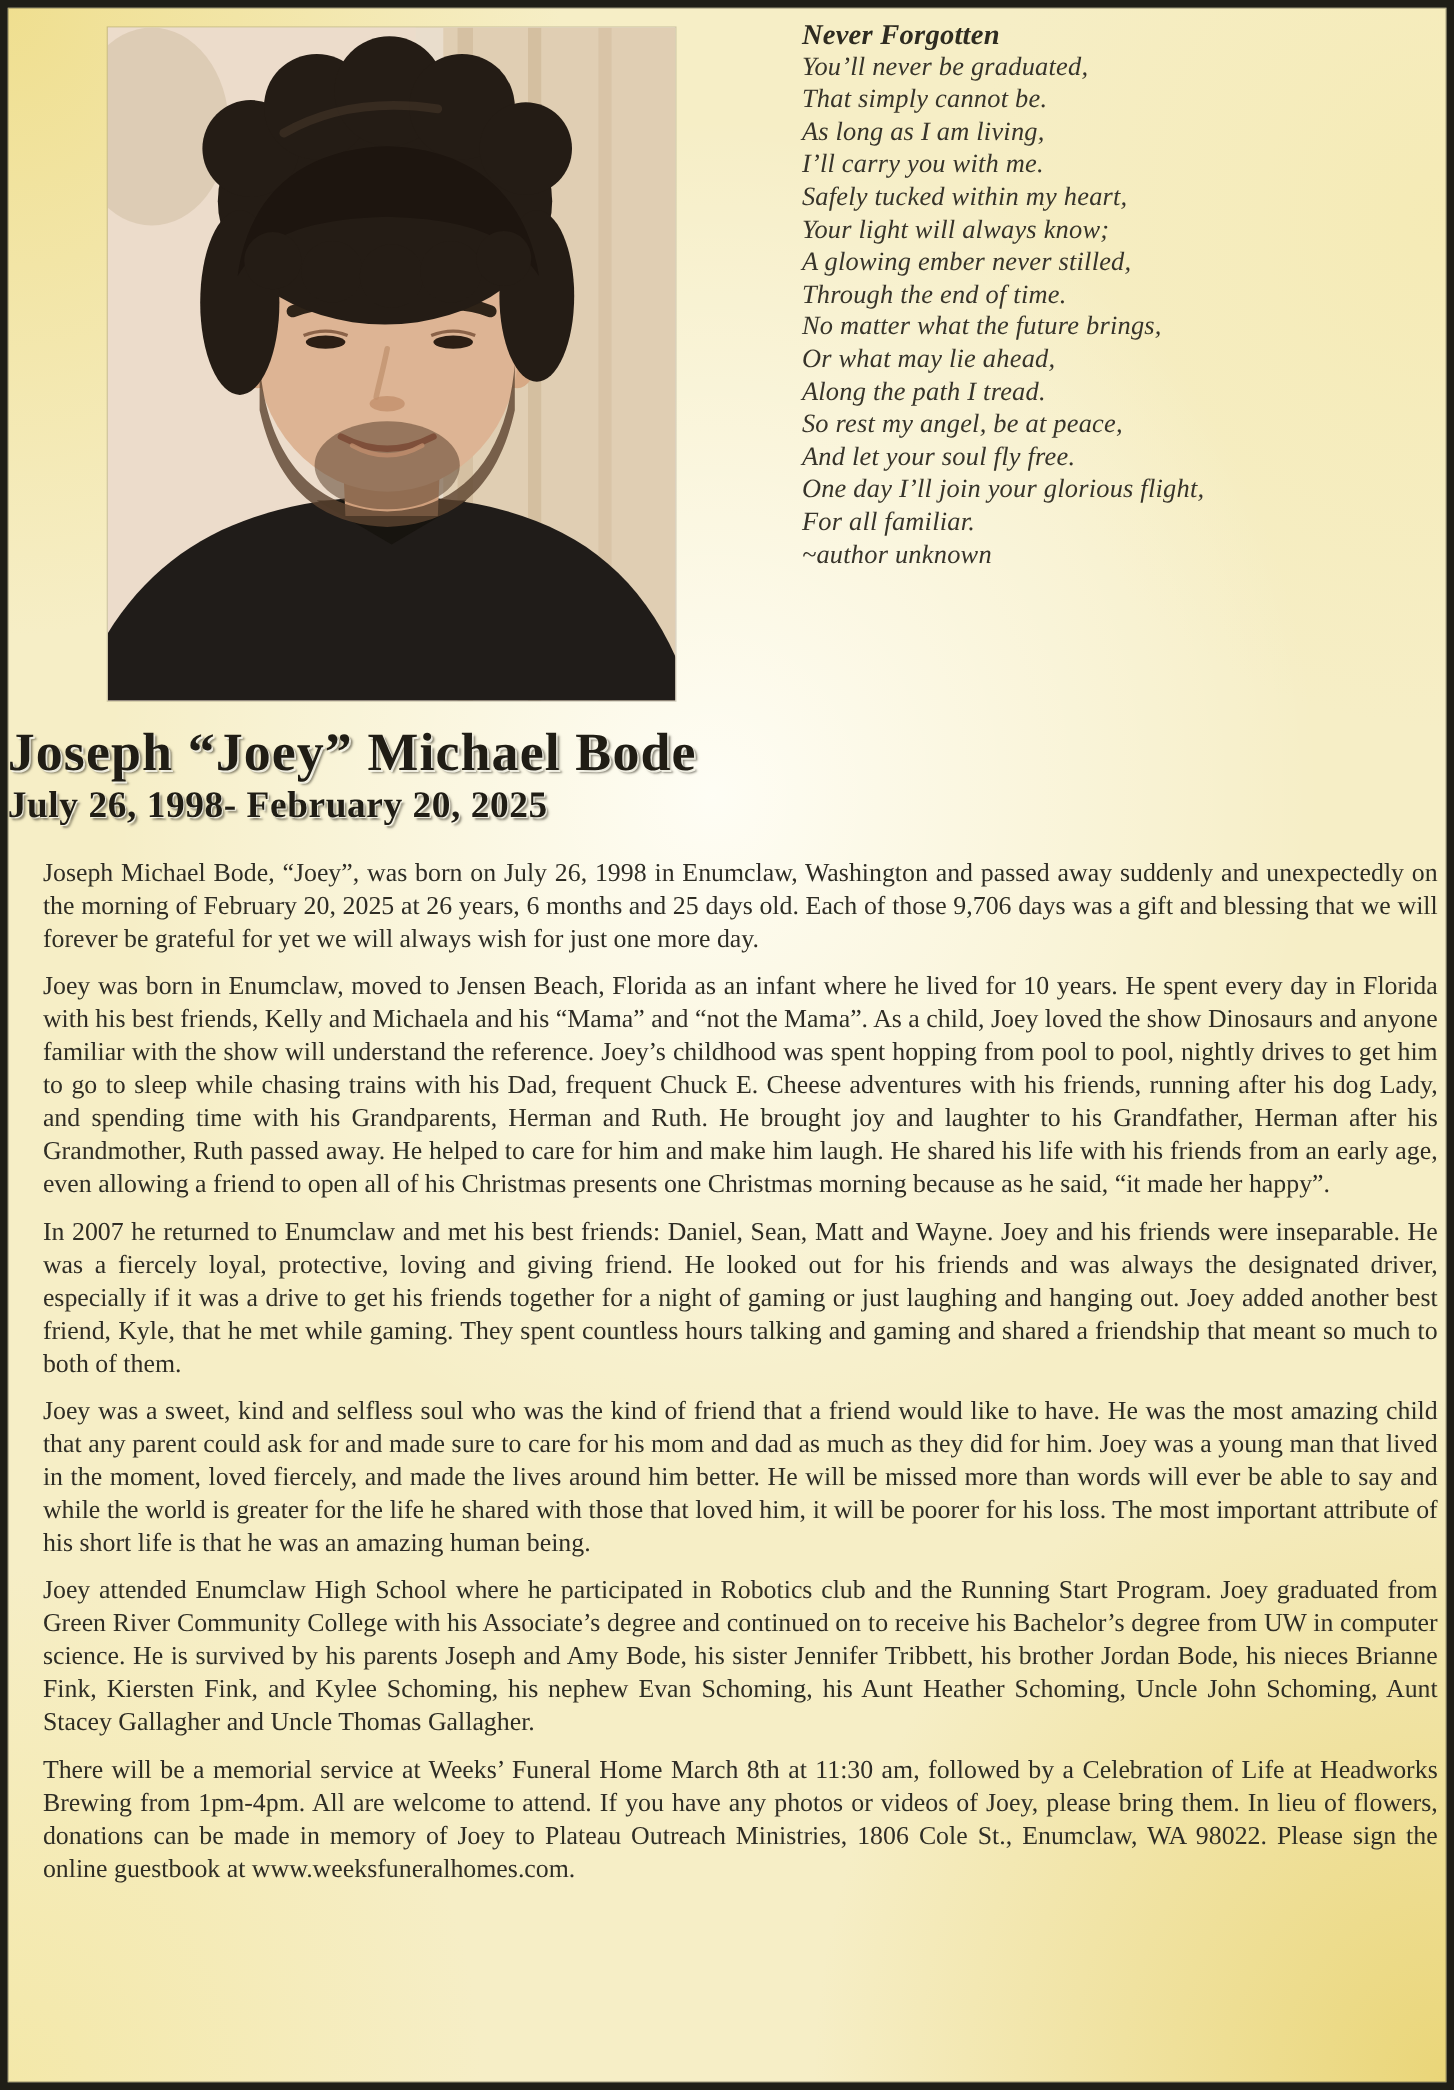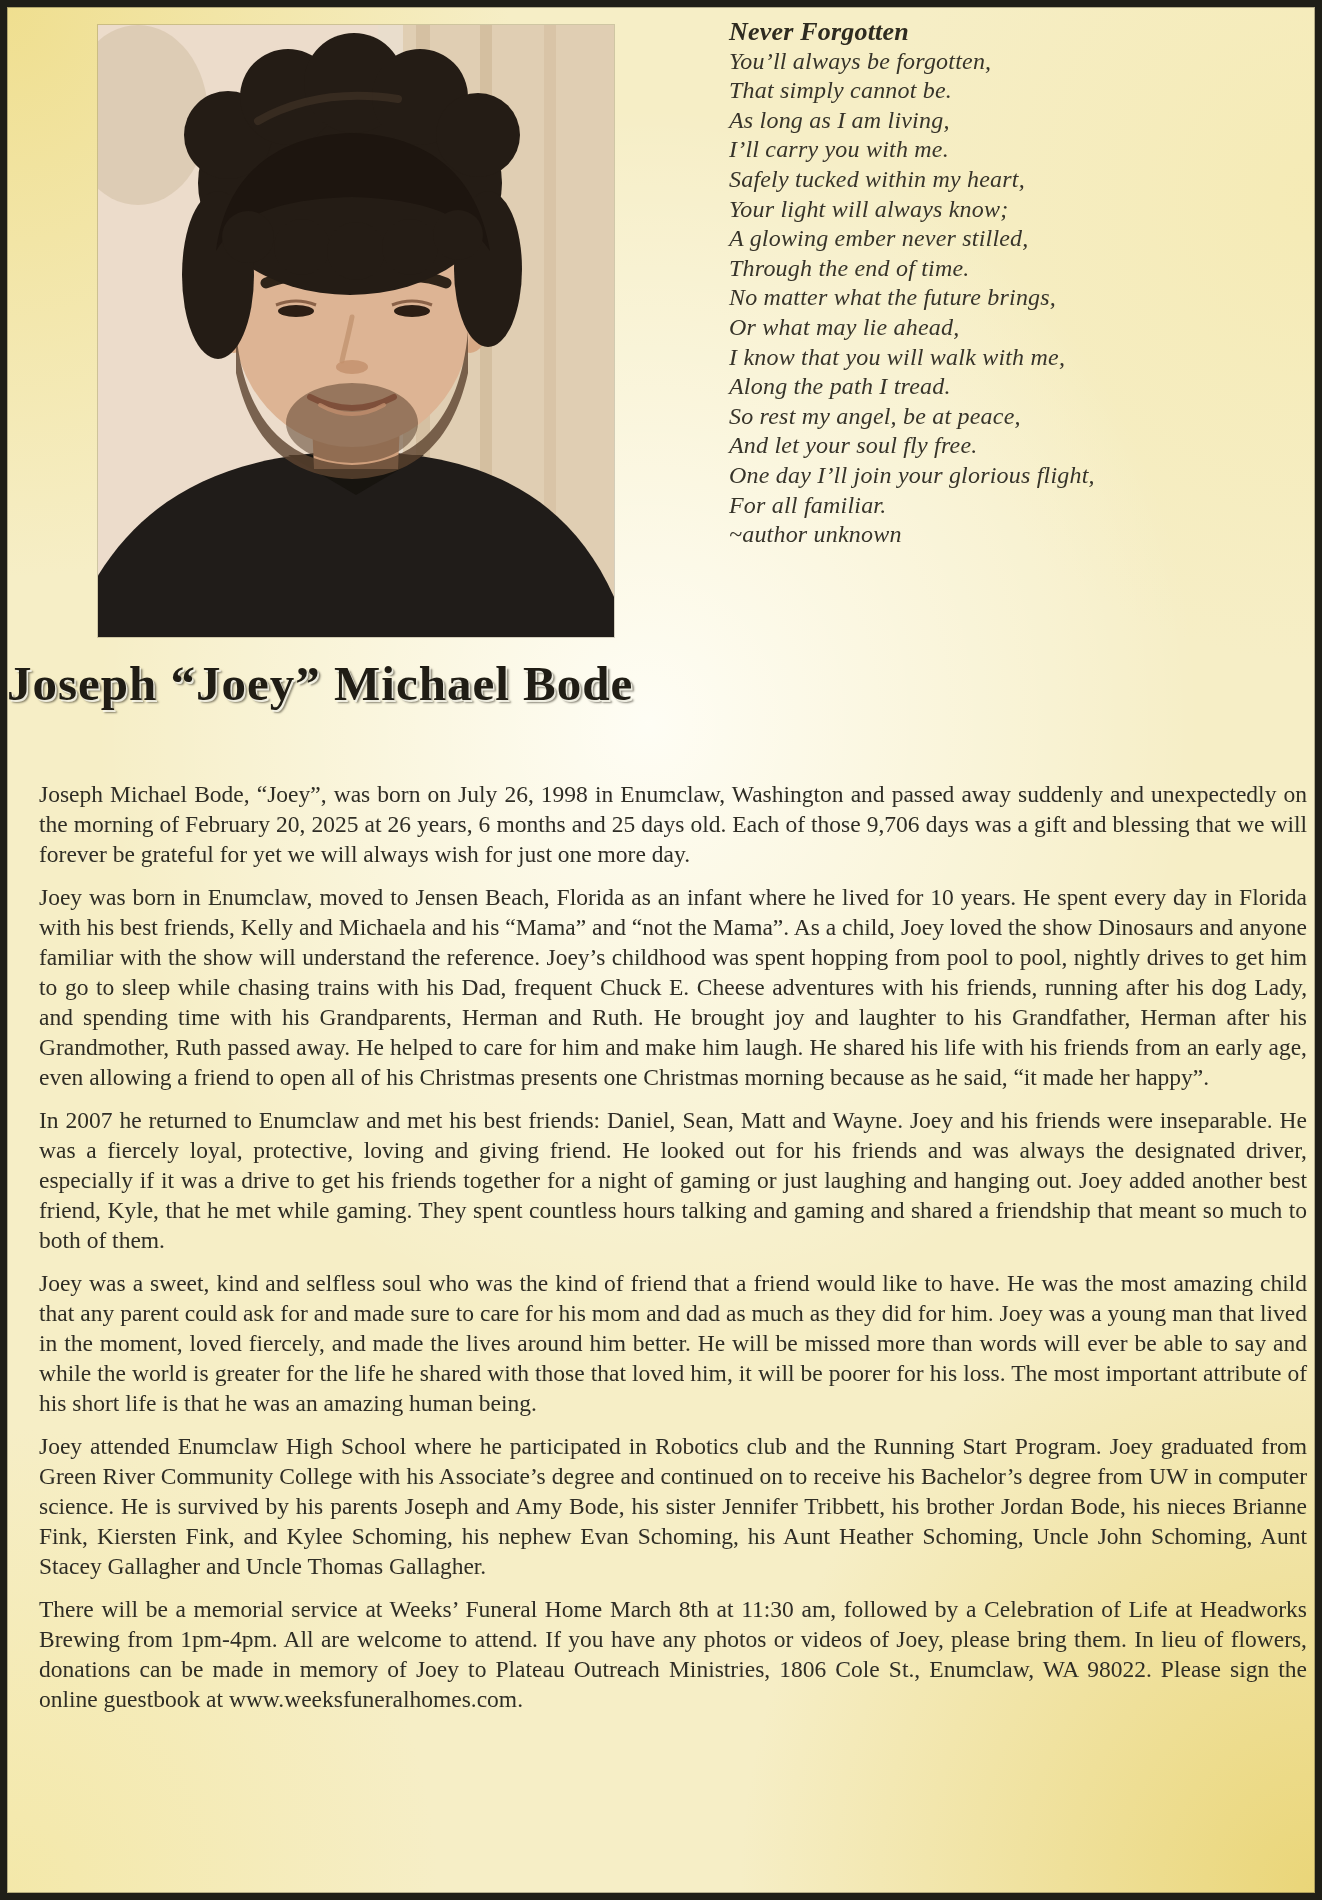--- a/index.html
+++ b/index.html
@@ -115,43 +115,43 @@
         <circle cx="258" cy="226" r="29" fill="#241c15"></circle>
         <circle cx="312" cy="222" r="28" fill="#241c15"></circle>
         <circle cx="360" cy="210" r="25" fill="#241c15"></circle>
 
         <path d="M 160 96 Q 220 62 300 74" stroke="#4a3a2c" stroke-width="8" fill="none" opacity="0.5" stroke-linecap="round"></path>
       </svg>
     </div>
 
     <div class="poem">
       <div class="poem-title">Never Forgotten</div>
-      <div class="poem-line">You’ll always be forgotten,</div>
+      <div class="poem-line">You’ll never be graduated,</div>
       <div class="poem-line">That simply cannot be.</div>
       <div class="poem-line">As long as I am living,</div>
       <div class="poem-line">I’ll carry you with me.</div>
       <div class="poem-line">Safely tucked within my heart,</div>
       <div class="poem-line">Your light will always know;</div>
       <div class="poem-line">A glowing ember never stilled,</div>
       <div class="poem-line">Through the end of time.</div>
       <div class="poem-line">No matter what the future brings,</div>
       <div class="poem-line">Or what may lie ahead,</div>
-      <div class="poem-line">I know that you will walk with me,</div>
       <div class="poem-line">Along the path I tread.</div>
       <div class="poem-line">So rest my angel, be at peace,</div>
       <div class="poem-line">And let your soul fly free.</div>
       <div class="poem-line">One day I’ll join your glorious flight,</div>
       <div class="poem-line">For all familiar.</div>
       <div class="poem-line">~author unknown</div>
     </div>
 
   </div>
 
   <div class="title-block">
     <h1>Joseph “Joey” Michael Bode</h1>
+    <h2>July 26, 1998- February 20, 2025</h2>
   </div>
 
   <div class="body-text">
     <p>Joseph Michael Bode, “Joey”, was born on July 26, 1998 in Enumclaw, Washington and passed away suddenly and unexpectedly on the morning of February 20, 2025 at 26 years, 6 months and 25 days old. Each of those 9,706 days was a gift and blessing that we will forever be grateful for yet we will always wish for just one more day.</p>
     <p>Joey was born in Enumclaw, moved to Jensen Beach, Florida as an infant where he lived for 10 years. He spent every day in Florida with his best friends, Kelly and Michaela and his “Mama” and “not the Mama”. As a child, Joey loved the show Dinosaurs and anyone familiar with the show will understand the reference. Joey’s childhood was spent hopping from pool to pool, nightly drives to get him to go to sleep while chasing trains with his Dad, frequent Chuck E. Cheese adventures with his friends, running after his dog Lady, and spending time with his Grandparents, Herman and Ruth. He brought joy and laughter to his Grandfather, Herman after his Grandmother, Ruth passed away. He helped to care for him and make him laugh. He shared his life with his friends from an early age, even allowing a friend to open all of his Christmas presents one Christmas morning because as he said, “it made her happy”.</p>
     <p>In 2007 he returned to Enumclaw and met his best friends: Daniel, Sean, Matt and Wayne. Joey and his friends were inseparable. He was a fiercely loyal, protective, loving and giving friend. He looked out for his friends and was always the designated driver, especially if it was a drive to get his friends together for a night of gaming or just laughing and hanging out. Joey added another best friend, Kyle, that he met while gaming. They spent countless hours talking and gaming and shared a friendship that meant so much to both of them.</p>
     <p>Joey was a sweet, kind and selfless soul who was the kind of friend that a friend would like to have. He was the most amazing child that any parent could ask for and made sure to care for his mom and dad as much as they did for him. Joey was a young man that lived in the moment, loved fiercely, and made the lives around him better. He will be missed more than words will ever be able to say and while the world is greater for the life he shared with those that loved him, it will be poorer for his loss. The most important attribute of his short life is that he was an amazing human being.</p>
     <p>Joey attended Enumclaw High School where he participated in Robotics club and the Running Start Program. Joey graduated from Green River Community College with his Associate’s degree and continued on to receive his Bachelor’s degree from UW in computer science. He is survived by his parents Joseph and Amy Bode, his sister Jennifer Tribbett, his brother Jordan Bode, his nieces Brianne Fink, Kiersten Fink, and Kylee Schoming, his nephew Evan Schoming, his Aunt Heather Schoming, Uncle John Schoming, Aunt Stacey Gallagher and Uncle Thomas Gallagher.</p>
     <p>There will be a memorial service at Weeks’ Funeral Home March 8th at 11:30 am, followed by a Celebration of Life at Headworks Brewing from 1pm-4pm. All are welcome to attend. If you have any photos or videos of Joey, please bring them. In lieu of flowers, donations can be made in memory of Joey to Plateau Outreach Ministries, 1806 Cole St., Enumclaw, WA 98022. Please sign the online guestbook at www.weeksfuneralhomes.com.</p>
   </div>

